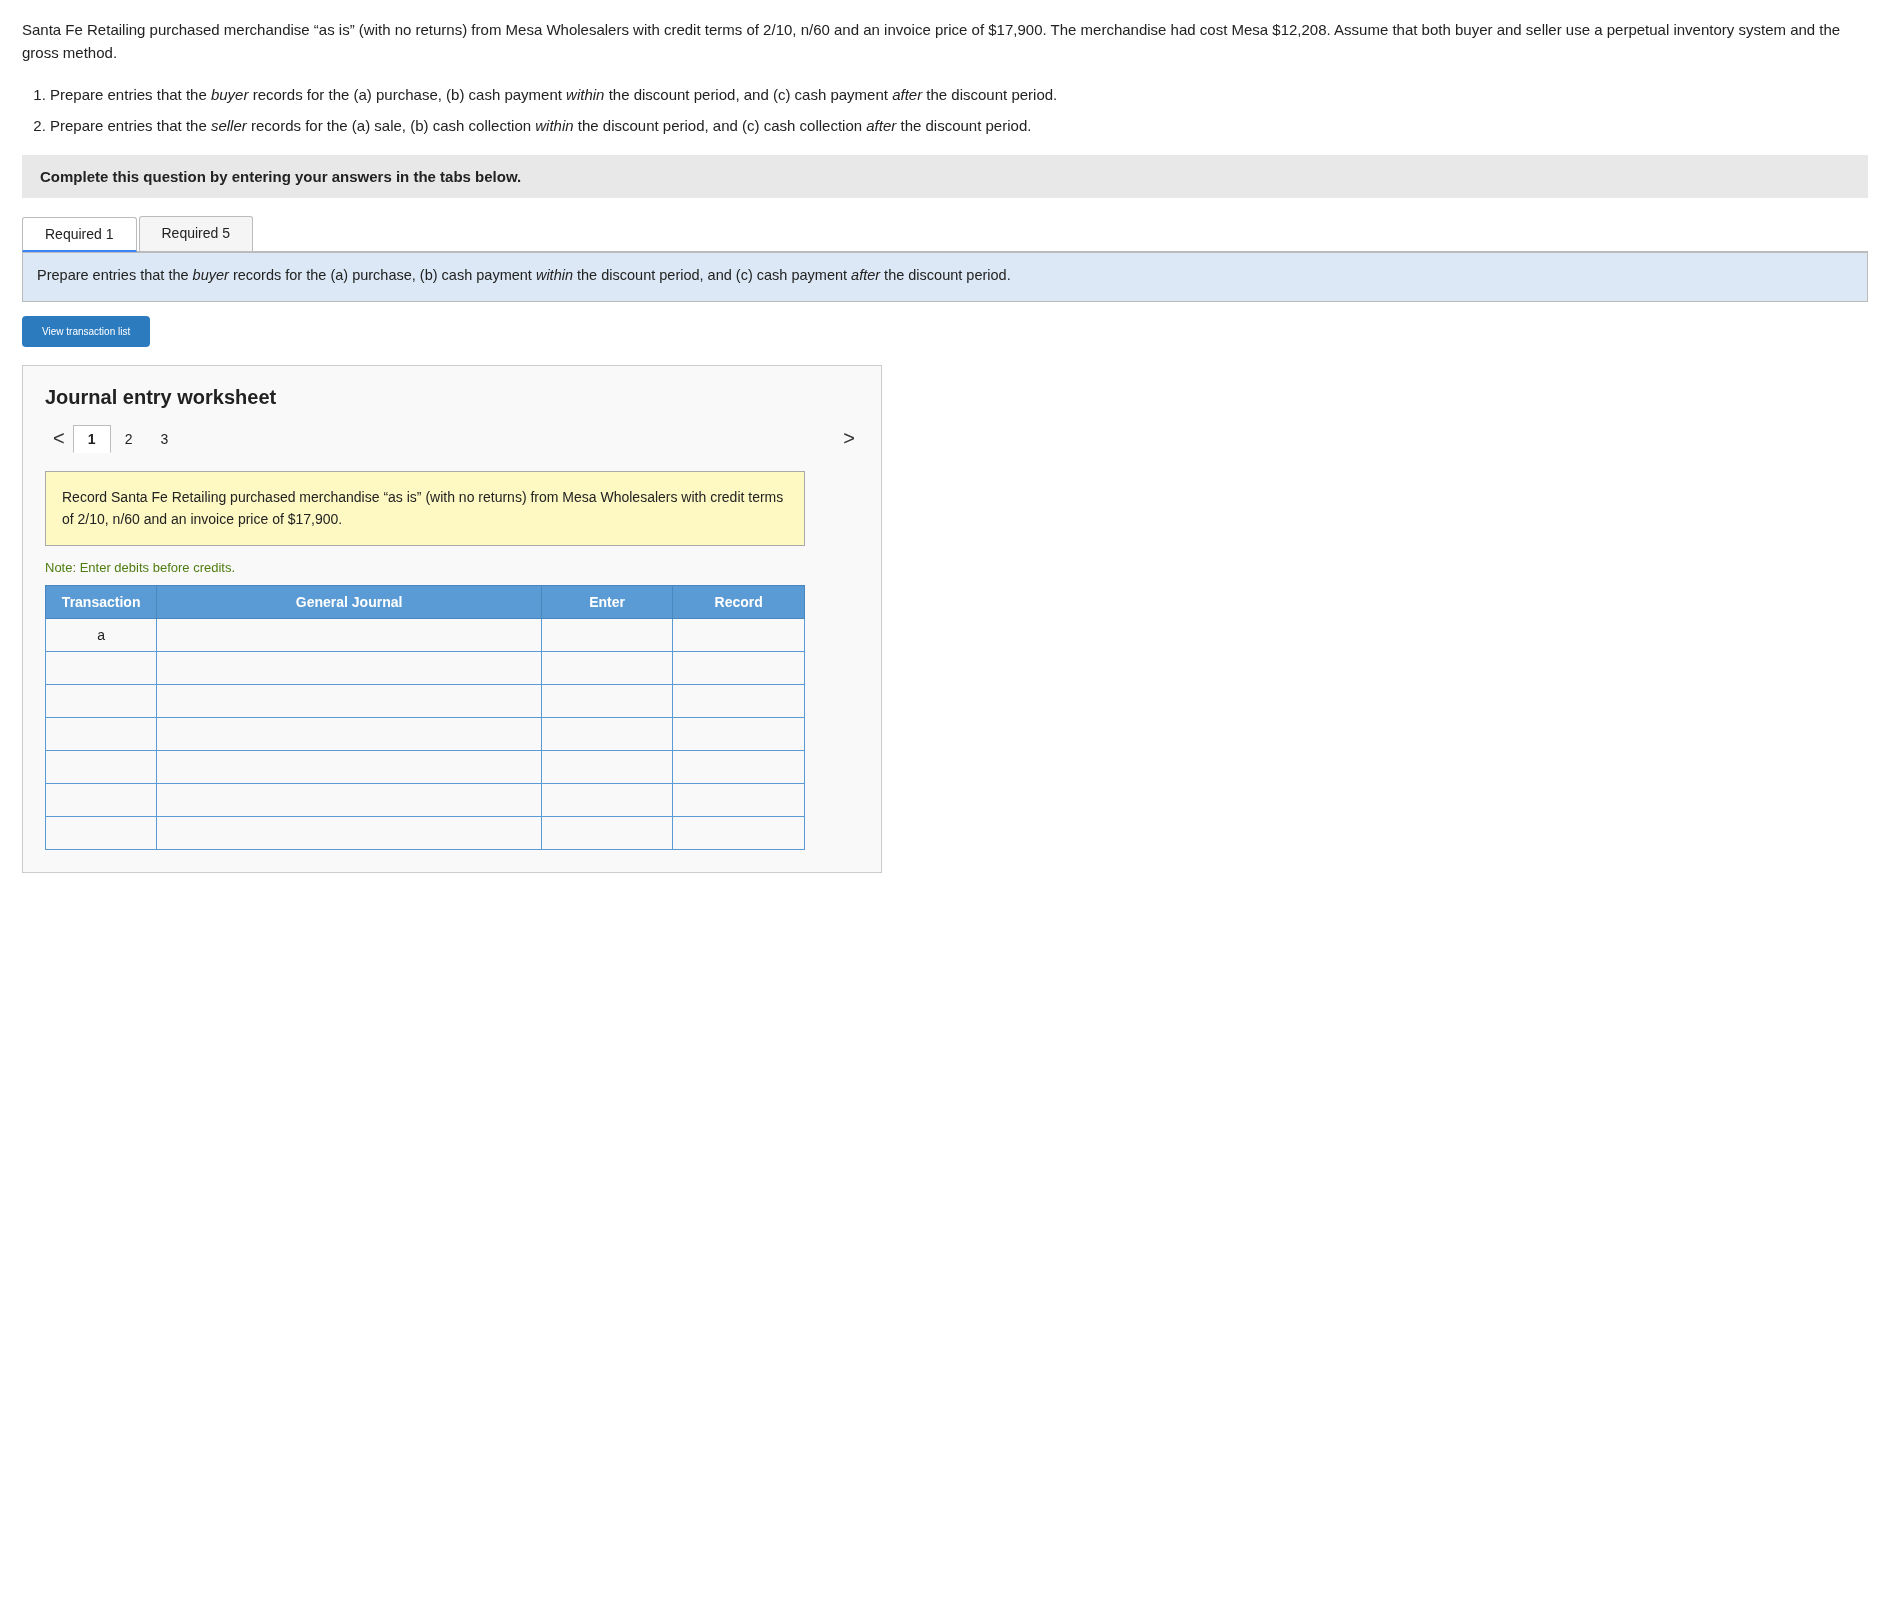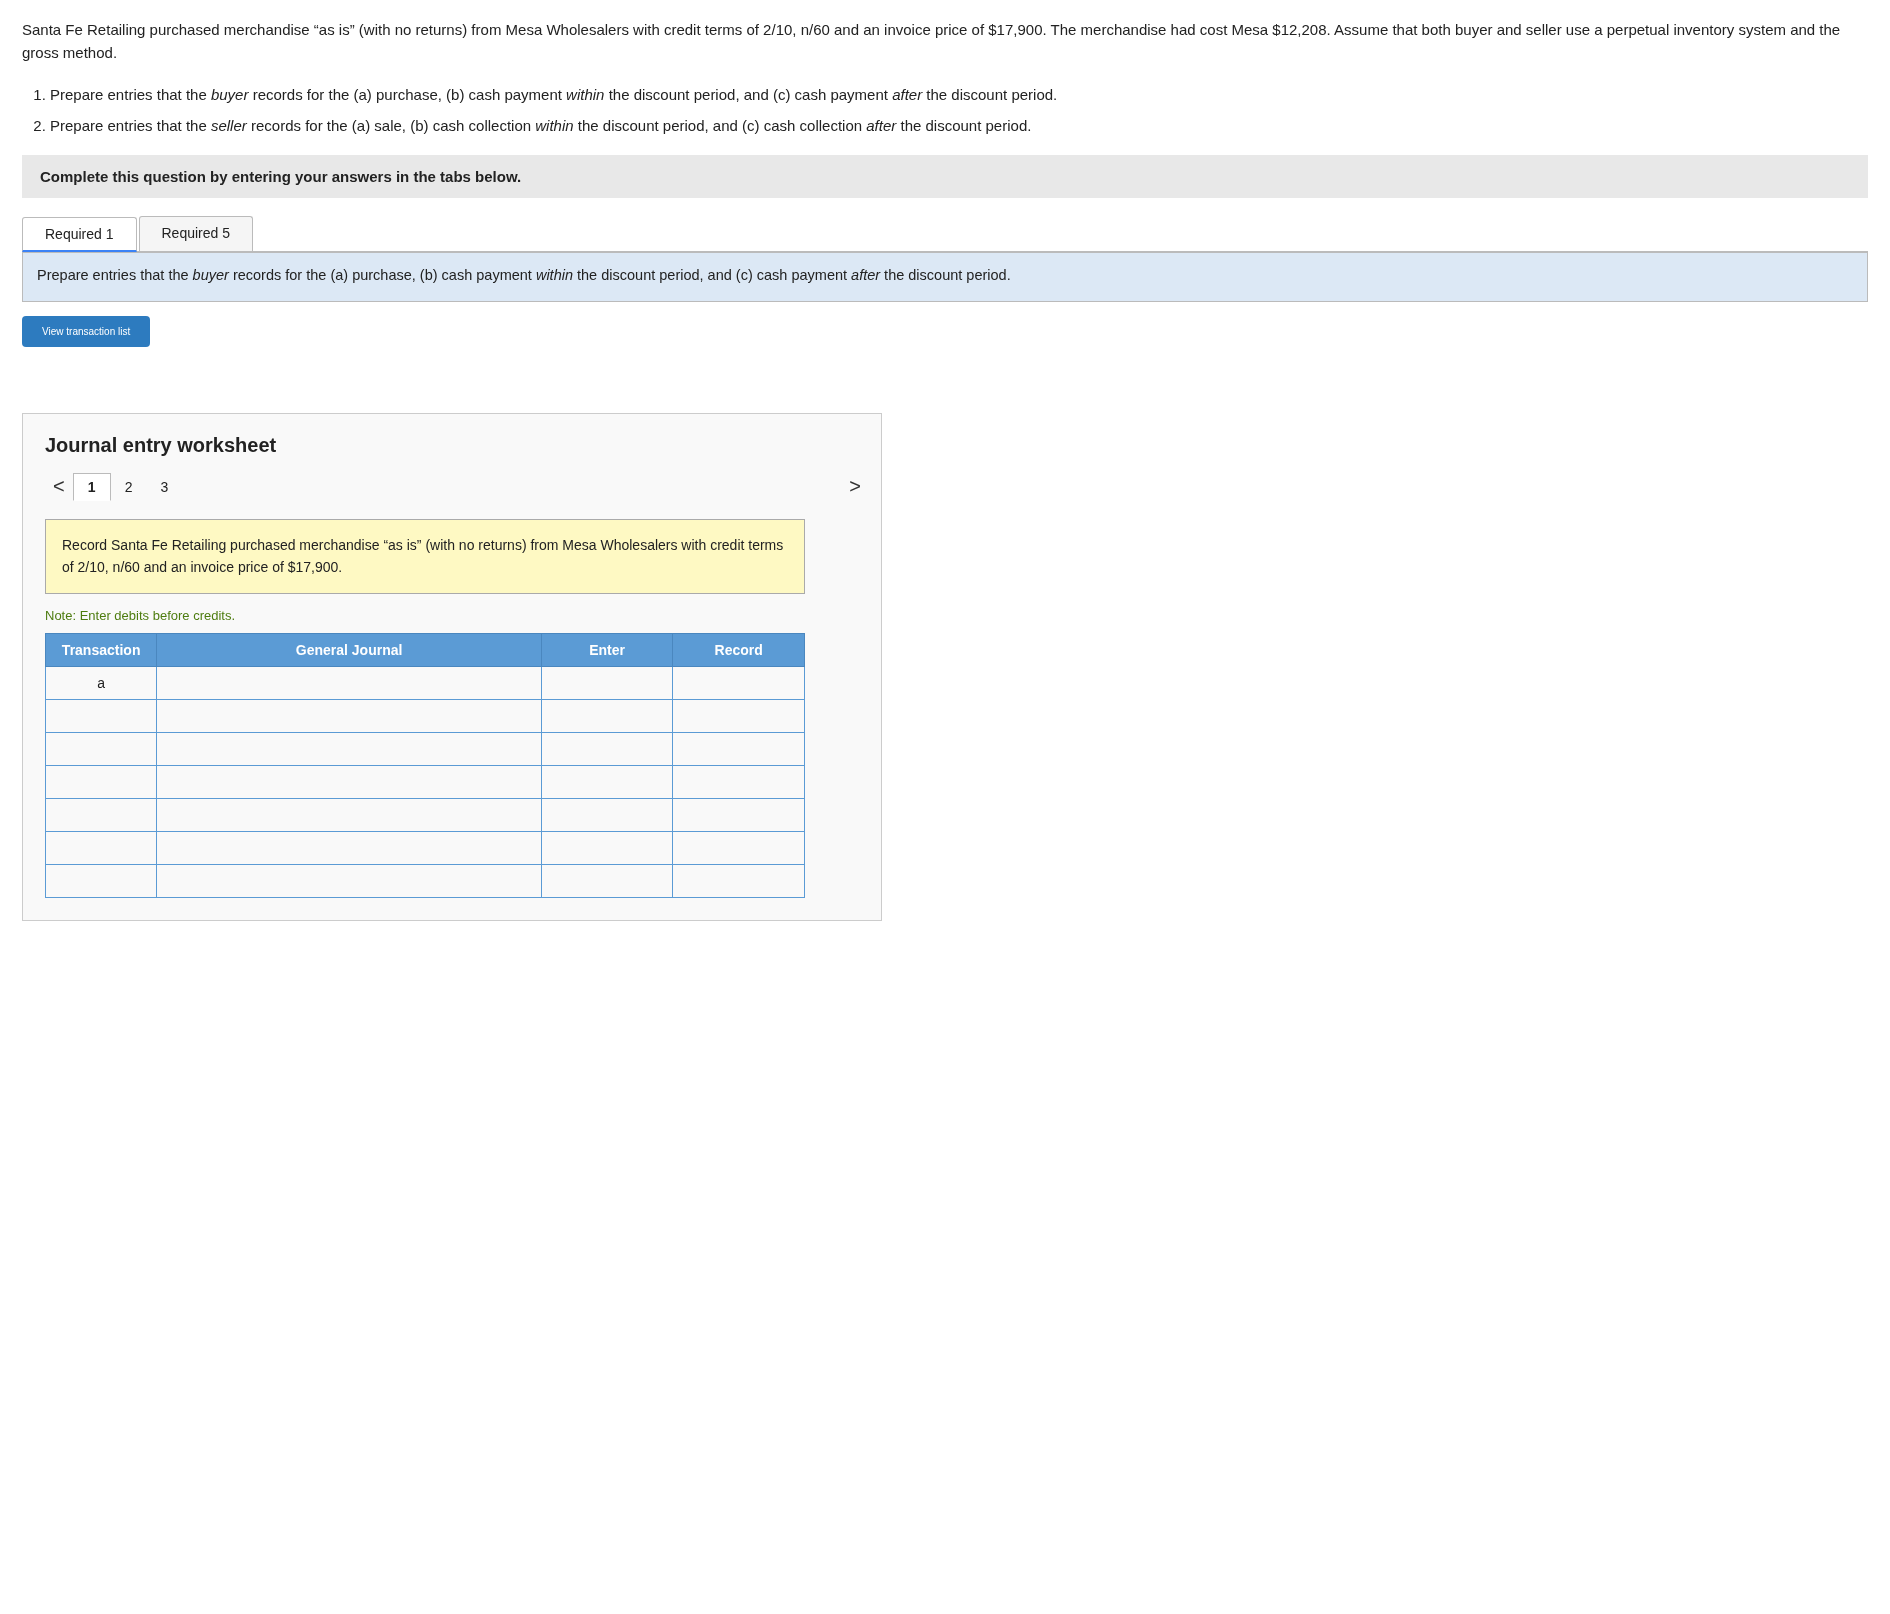--- a/index.html
+++ b/index.html
@@ -84,23 +84,22 @@
       font-size: 10px;
       border-radius: 4px;
       cursor: pointer;
       margin-bottom: 18px;
       display: inline-block;
     }
 
     .worksheet-container {
       border: 1px solid #ccc;
       background: #f9f9f9;
-      padding: 20px 12px 22px 22px;
+      padding: 20px 18px 22px 22px;
       max-width: 860px;
-      margin-top: 48px;
     }
 
     .worksheet-title {
       font-size: 20px;
       font-weight: bold;
       margin-bottom: 16px;
     }
 
     .nav-row {
       display: flex;

